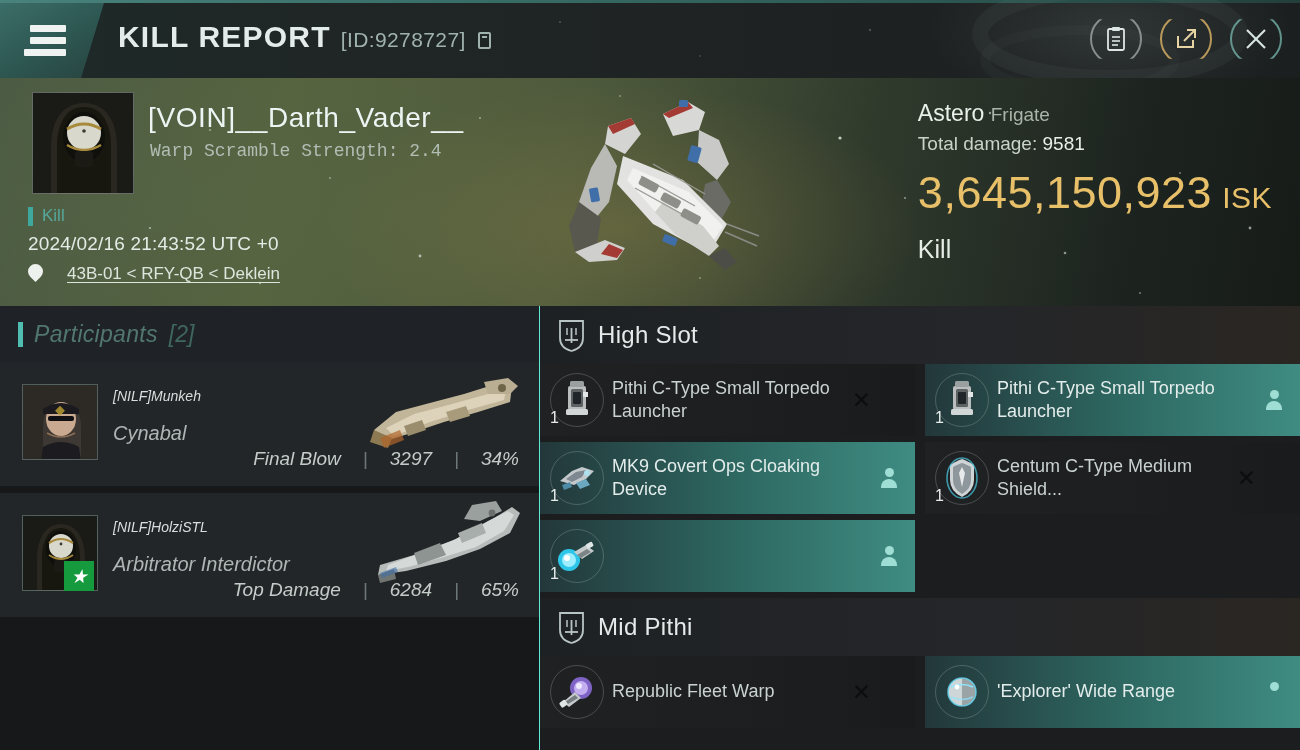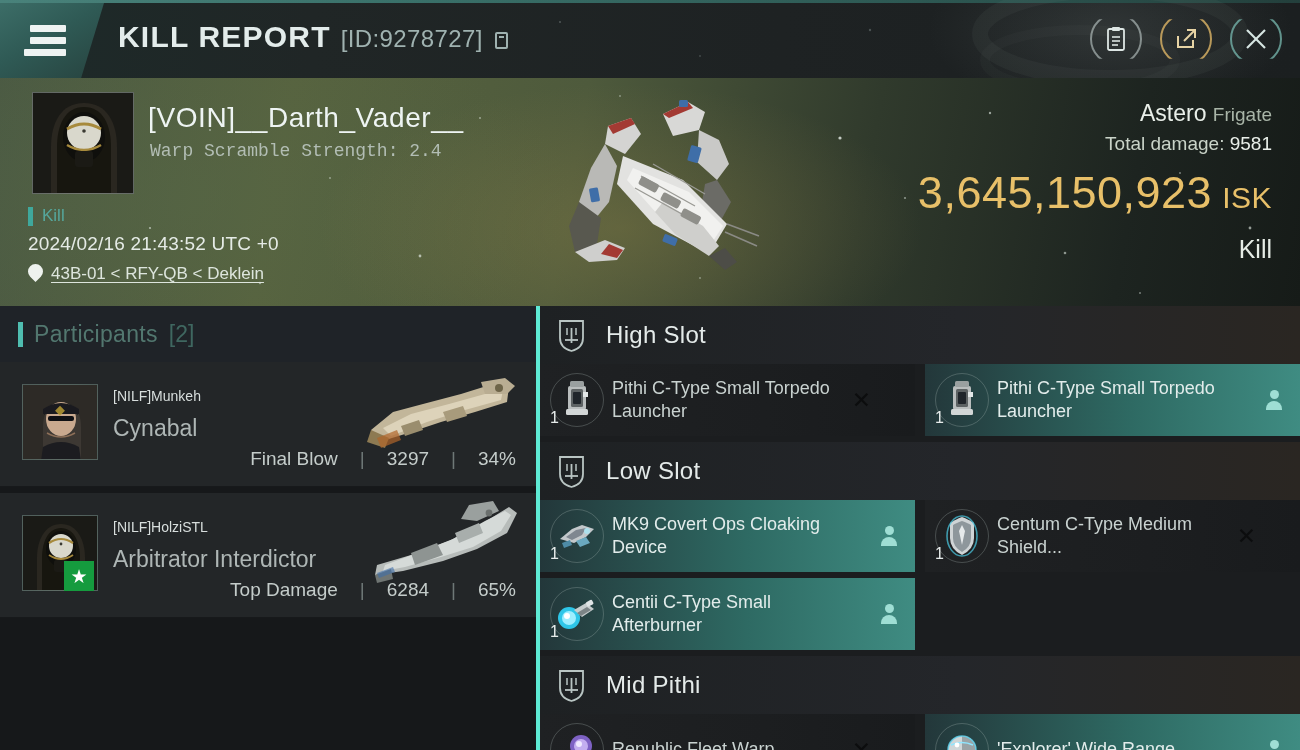--- a/index.html
+++ b/index.html
@@ -39,21 +39,21 @@
   .hamburger-wrap .bar.b3 { width:42px; margin-left:2px; }
 
   #title-text {
     position:absolute; left:118px; top:20px;
     display:flex; align-items:baseline; gap:10px;
   }
   #title-text .main {
     font-size: 30px; letter-spacing: 1.2px; color:#e3eceb; font-weight:700;
     font-family:"Liberation Sans", sans-serif;
   }
-  #title-text .idpart { font-size: 24px; color:#9fb2b0; letter-spacing:.4px; }
+  #title-text .idpart { font-size: 21px; color:#9fb2b0; letter-spacing:.4px; }
   .copy-glyph {
     display:inline-block; width:13px; height:17px; position:relative; top:2px;
     border:2px solid #9fb2b0; border-radius:2px; margin-left:2px;
   }
   .copy-glyph:before{
     content:""; position:absolute; left:2px; top:2px; width:5px; height:9px;
     border-top:2px solid #9fb2b0; border-bottom:2px solid #9fb2b0;
   }
 
   .hdr-icons { position:absolute; right:18px; top:13px; display:flex; gap:18px; align-items:center; }
@@ -90,48 +90,48 @@
   }
   #victim-sub {
     position:absolute; left:150px; top:63px; font-size:18px; color:#b2bdb4;font-family:Liberation Mono, monospace;
   }
   #kill-badge {
     position:absolute; left:28px; top:128px; display:flex; align-items:center; gap:9px;
   }
   #kill-badge .accent { width:5px; height:19px; background:#3fa89c; }
   #kill-badge .txt { font-size:17px; color:#55a79c; }
   #kill-time { position:absolute; left:28px; top:155px; font-size:19px; color:#e5ebe6; letter-spacing:.2px; }
-  #kill-loc { position:absolute; left:28px; top:186px; display:flex; align-items:center; gap:8px; cursor:pointer; }
+  #kill-loc { position:absolute; left:28px; top:186px; display:flex; align-items:center; gap:24px; cursor:pointer; }
   #kill-loc .pin { width:15px; height:20px; position:relative; }
   #kill-loc .pin:before {
     content:""; position:absolute; left:0; top:0; width:15px; height:15px; border-radius:50% 50% 50% 0;
     transform: rotate(-45deg); background:#eef2ee;
   }
   #kill-loc .loctext {
     font-size:17px; color:#dde5dd; text-decoration:underline; text-underline-offset:3px;
   }
 
   #ship-render {
     position:absolute; left:505px; top:0px; width:310px; height:215px;
   }
 
-  #hero-right { position:absolute; right:28px; top:22px; text-align:right; }
+  #hero-right { position:absolute; right:28px; top:22px; }
   #hero-right .shipline { font-size:23px; color:#e9efe9; }
   #hero-right .shipline .cls { font-size:19px; color:#a9b5a8; }
   #hero-right .dmg { font-size:19px; color:#c9d3c8; margin-top:6px; }
   #hero-right .dmg .val { color:#e9efe9; }
   #hero-right .isk {
     margin-top:12px; font-size:45px; color:#e8c069; letter-spacing:.5px; white-space:nowrap;
   }
   #hero-right .isk .unit { font-size:30px; margin-left:10px; }
   #hero-right .killword { margin-top:16px; font-size:25px; color:#e6ece6; }
 
   
   #body { position:absolute; left:0; top:306px; width:1300px; height:444px; display:flex; }
-  #left-col { width:540px; height:444px; background:#16181a; border-right:4px solid #5eead4; }
+  #left-col { width:540px; height:444px; background:#16181a; border-right:1px solid #5eead4;font-style:italic; }
   #right-col { width:760px; height:444px; background:#1b1d1f; overflow:hidden; }
 
   .panel-head {
     height:56px; display:flex; align-items:center; gap:11px; padding-left:18px;
     background:#1f2328;
   }
   .panel-head .accent { width:5px; height:25px; background:#4fbdb0; }
   .panel-head .ttl { font-size:23px; color:#52776f; letter-spacing:.3px; }
   .panel-head .cnt { font-size:23px; color:#3f6760; }
 
@@ -144,31 +144,31 @@
     border:1px solid rgba(140,170,165,.5);
     background: radial-gradient(ellipse at 50% 35%, #463f33 0%, #20201a 62%, #0f100e 100%);
     overflow:hidden;
   }
   .participant .badge-star {
     position:absolute; left:64px; top:68px; width:30px; height:30px;
     background:#159b3e; display:flex; align-items:center; justify-content:center;
     color:#fff; font-size:19px; line-height:1;
   }
   .participant .pname { position:absolute; left:113px; top:26px; font-size:14px; color:#d8dedd; }
-  .participant .pship { position:absolute; left:113px; top:53px; font-size:23px; color:#aeb6b5; }
+  .participant .pship { position:absolute; left:113px; top:60px; font-size:20px; color:#aeb6b5; }
   .participant .pstats {
     position:absolute; right:20px; bottom:16px; font-size:19px; color:#c4ccca;
     display:flex; align-items:center; gap:12px;
   }
   .participant .pstats .sep { color:#6e7877; margin:0 10px; }
   .participant .pshipimg { position:absolute; right:14px; top:6px; width:165px; height:85px; }
 
   
   .slot-head {
-    height:58px; display:flex; align-items:center; gap:21px; padding-left:18px;
+    height:58px; display:flex; align-items:center; gap:13px; padding-left:18px;
     background: linear-gradient(90deg,#1e2123 0%, #24262a 55%, #2a2622 100%);
   }
   .slot-head .shield { width:27px; height:33px; }
   .slot-head .ttl { font-size:24px; color:#e4eae9; letter-spacing:.3px; }
 
   .slot-row { display:flex; gap:10px; padding:0 0 6px 0; }
   .mod {
     position:relative; width:375px; height:72px; display:flex; align-items:center;
     padding-left:8px; cursor:pointer; overflow:hidden;
   }
@@ -488,30 +488,20 @@
             <div class="qty">1</div>
           </div>
           <div class="mname">Pithi C-Type Small Torpedo Launcher</div>
           <div class="person">
             <div class="head"></div>
               <div class="body"></div>
           </div>
         </div>
       </div>
 
-      <div class="slot-head">
-        <svg class="shield" viewBox="0 0 27 33">
-          <path d="M2 2 H25 V19 Q25 29 13.5 32 Q2 29 2 19 Z" fill="none" stroke="#b9c5c3" stroke-width="1.8"></path>
-          <line x1="13.5" y1="9" x2="13.5" y2="24" stroke="#b9c5c3" stroke-width="1.8"></line>
-          <line x1="7" y1="21" x2="20" y2="21" stroke="#b9c5c3" stroke-width="1.8"></line>
-          <line x1="9" y1="9" x2="9" y2="16" stroke="#b9c5c3" stroke-width="1.5"></line>
-          <line x1="18" y1="9" x2="18" y2="16" stroke="#b9c5c3" stroke-width="1.5"></line>
-        </svg>
-        <div class="ttl">Low Slot</div>
-      </div>
       <div class="slot-row">
         <div class="mod dropped">
           <div class="icon-holder">
             <div class="icon-ring"></div>
             <svg width="42" height="34" viewBox="0 0 42 34">
               <path d="M4 20 L16 10 L26 6 L38 10 L30 18 L18 24 Z" fill="#c3c8cb"></path>
               <path d="M10 18 L20 11 L30 9 L26 16 L16 21 Z" fill="#7f8790"></path>
               <path d="M20 22 L30 18 L34 24 L24 28 Z" fill="#6aa8bf"></path>
               <path d="M6 24 L14 21 L16 26 L8 29 Z" fill="#4e8ba6"></path>
               <circle cx="31" cy="12" r="3" fill="#a9e4f2" opacity=".85"></circle>
@@ -546,21 +536,20 @@
             <svg width="42" height="36" viewBox="0 0 42 36">
               <circle cx="13" cy="22" r="11" fill="#2ec6e8"></circle>
               <circle cx="13" cy="22" r="7" fill="#9eeeff"></circle>
               <circle cx="11" cy="20" r="3" fill="#ffffff"></circle>
               <path d="M18 14 L30 7 L38 13 L26 21 Z" fill="#c6cccd"></path>
               <path d="M21 17 L31 11 L35 14 L25 20 Z" fill="#7c8486"></path>
               <rect x="30" y="5" width="7" height="5" rx="1.5" fill="#e0e5e6" transform="rotate(-28 33 7)"></rect>
             </svg>
             <div class="qty">1</div>
           </div>
-          <div class="mname">Centii C-Type Small Afterburner</div>
           <div class="person">
             <div class="head"></div>
               <div class="body"></div>
           </div>
         </div>
       </div>
 
       <div class="slot-head">
         <svg class="shield" viewBox="0 0 27 33">
           <path d="M2 2 H25 V19 Q25 29 13.5 32 Q2 29 2 19 Z" fill="none" stroke="#b9c5c3" stroke-width="1.8"></path>

